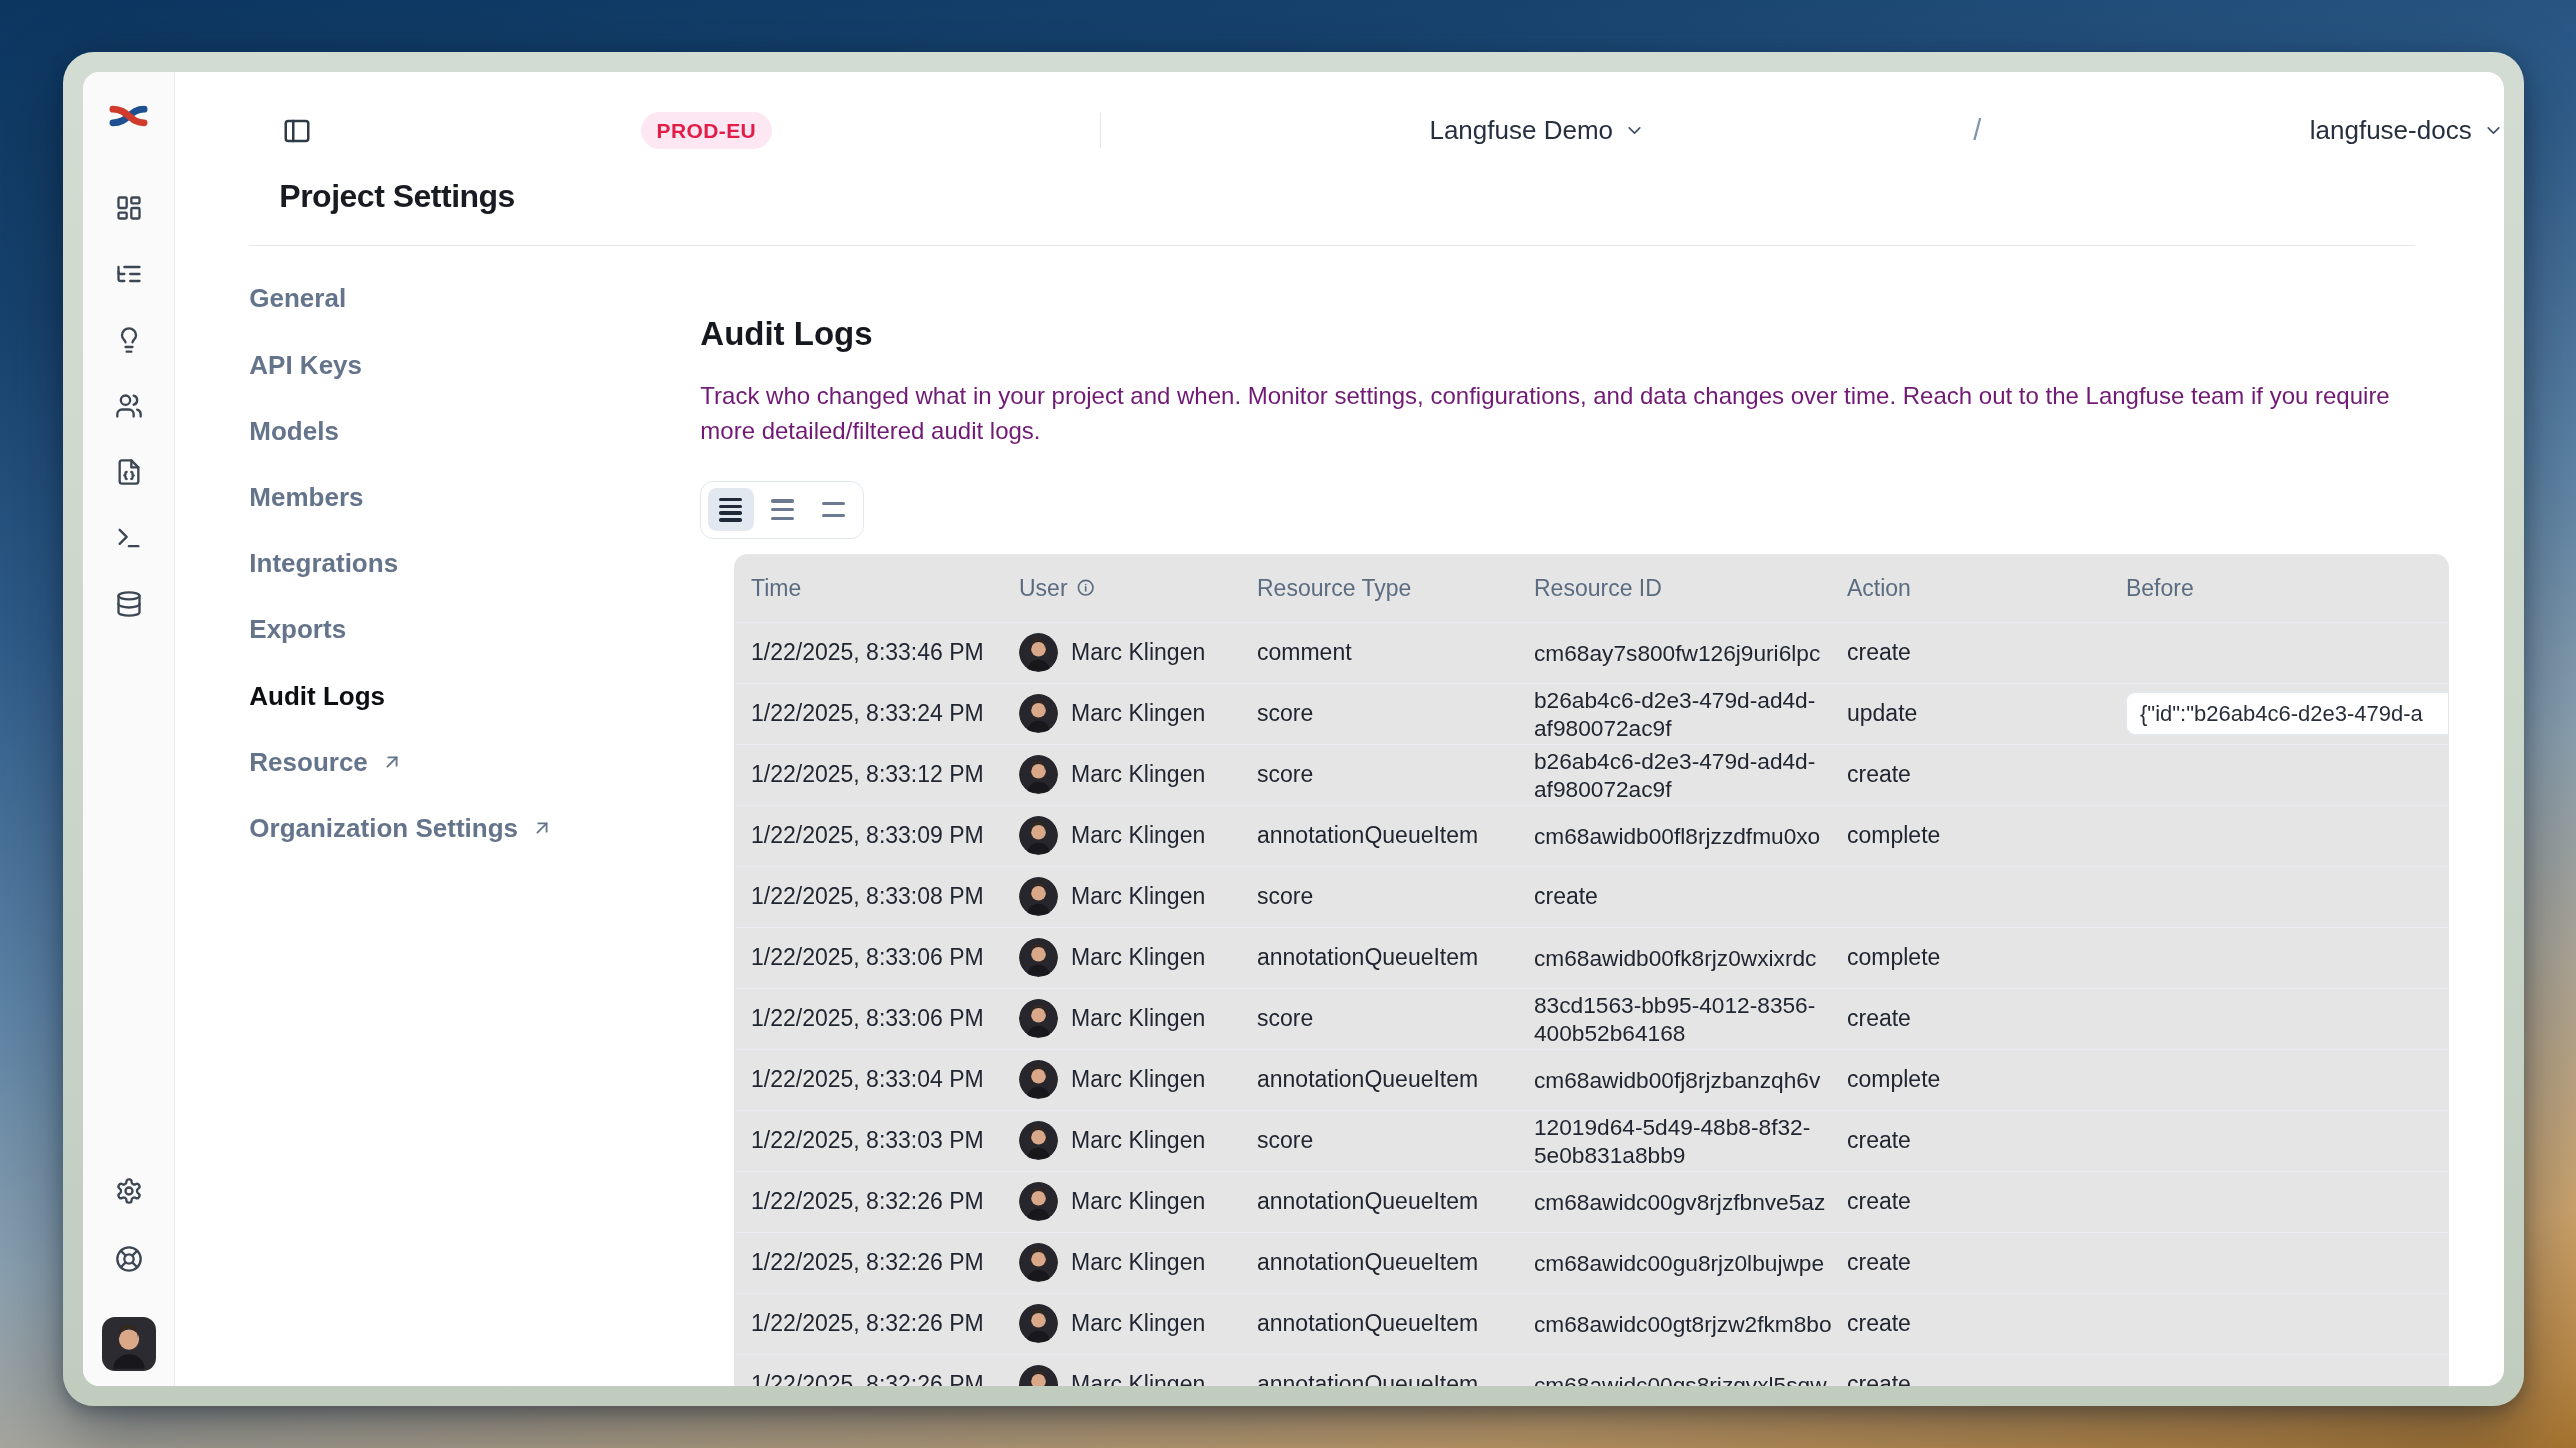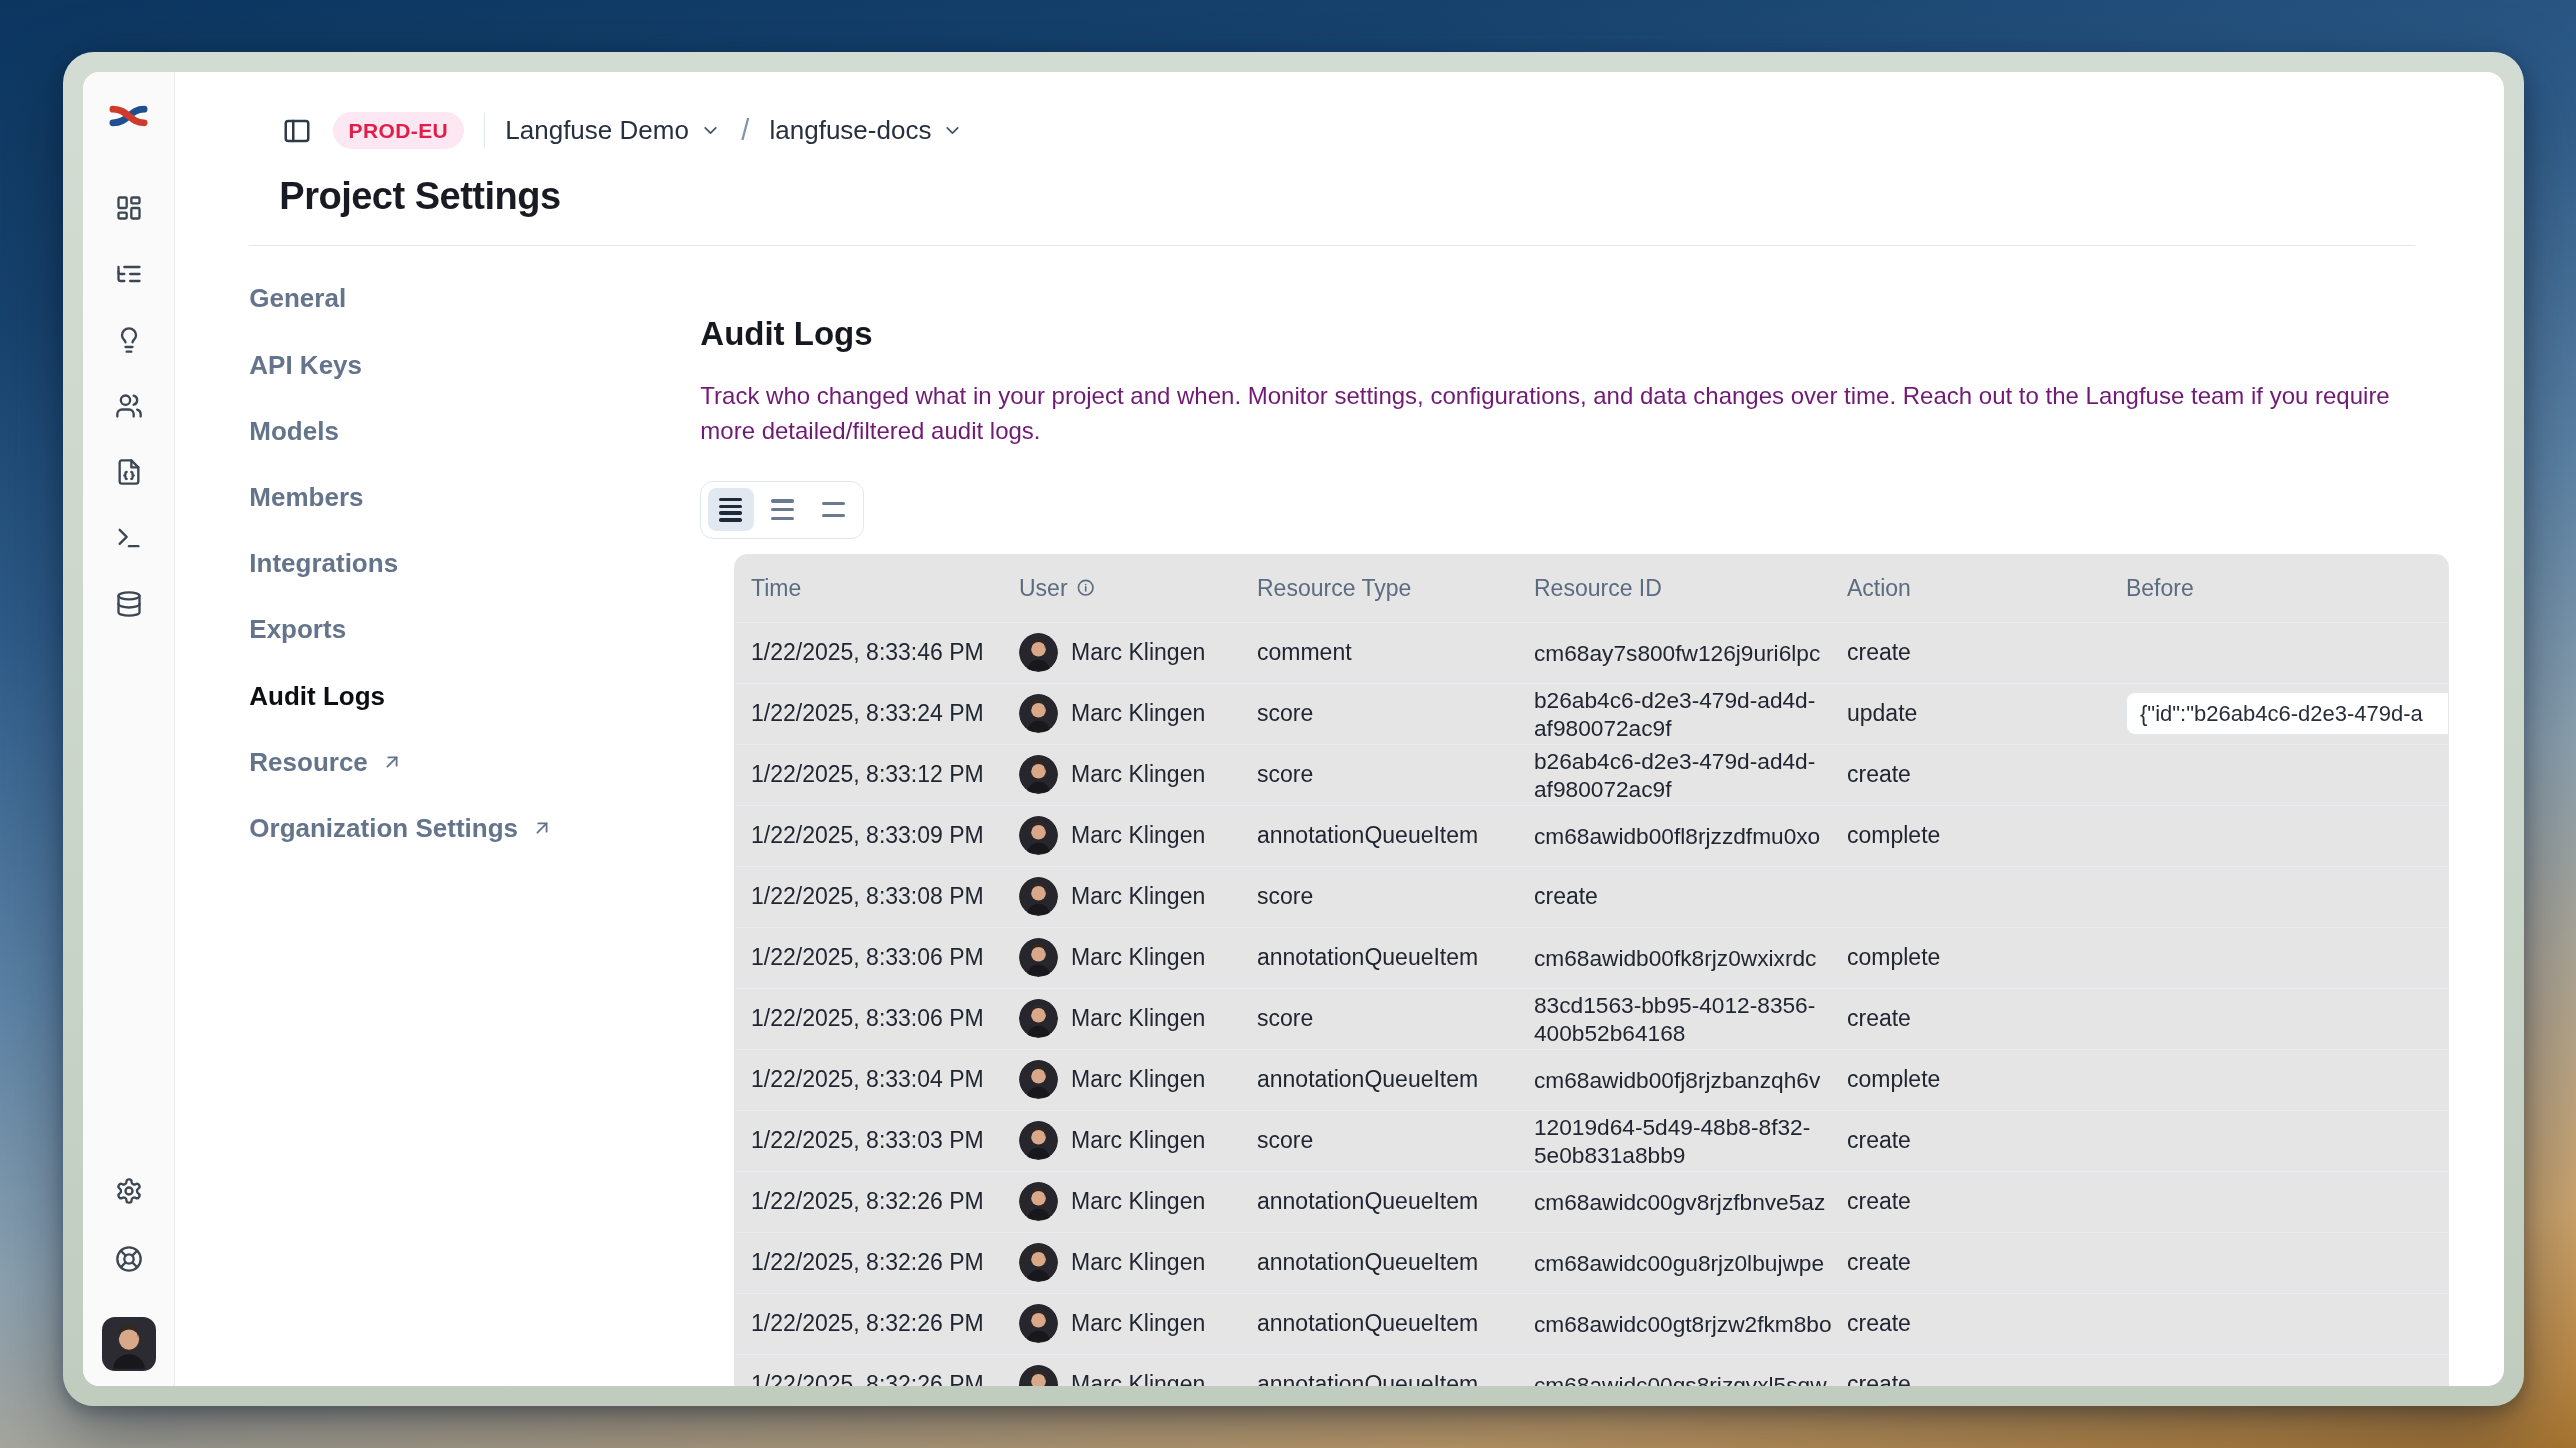--- a/index.html
+++ b/index.html
@@ -31,32 +31,32 @@
     width:31px; height:31px; display:flex; align-items:center; justify-content:center;
     background:none; border:none; color:#3d4754; cursor:pointer;
   }
   .rail-btn svg { width:28px; height:28px; }
   .rail-bottom { margin-top:auto; display:flex; flex-direction:column; align-items:center; gap:37px; }
   .rail-avatar { width:54px; height:54px; border-radius:13px; overflow:hidden; margin-top:5.5px;
     border:none; padding:0; background:none; cursor:pointer; display:block; }
   .rail-avatar svg { display:block; width:54px; height:54px; }
   
   .main { flex:1; min-width:0; display:flex; flex-direction:column; }
-  .topbar { margin:37px 0 0 104px; height:43px; display:flex; align-items:center; gap:18.5px; }
+  .topbar { margin:37px 0 0 104px; height:43px; display:flex; align-items:center; gap:18.5px;justify-content:space-between; }
   .icon-btn { background:none; border:none; color:#2f3a47; width:35px; height:35px;
     display:flex; align-items:center; justify-content:center; cursor:pointer; }
   .icon-btn svg { width:30px; height:30px; }
   .env-badge { background:#fce7f3; color:#e11d48; font-size:21px; font-weight:600;
     letter-spacing:0.4px; padding:6.5px 15.7px; border-radius:924px; }
   .vsep { width:0.9px; height:35px; background:#e2e8f0; margin:0 1.8px; }
   .crumb { display:flex; align-items:center; gap:11px; background:none; border:none;
     font-family:inherit; font-size:26px; font-weight:500; color:#27303f; cursor:pointer; }
   .crumb svg { width:21px; height:21px; color:#475569; }
   .slash { color:#7e94ad; font-size:29px; font-weight:300; margin:0 1.8px; }
-  .page-title { margin:20.3px 0 0 104px; font-size:38px; line-height:46px; font-weight:700;
+  .page-title { margin:20.3px 0 0 104px; font-size:32px; line-height:46px; font-weight:700;
     color:#181b22; letter-spacing:-0.5px; }
   .divider { border:none; border-top:0.9px solid #e5e7eb; margin:26px 89px 0 74px; }
   
   .content { display:flex; margin:0 89px 0 74px; flex:1; min-height:0; }
   .settings-nav { width:451px; flex-shrink:0; padding-top:20.3px; display:flex; flex-direction:column; }
   .nav-item { display:flex; align-items:center; gap:13px; padding:16.6px 0; background:none; border:none;
     font-family:inherit; font-size:26px; line-height:33px; font-weight:600; color:#64748b;
     cursor:pointer; text-align:left; }
   .nav-item.active { color:#0c0e12; font-weight:700; }
   .nav-item svg { width:22px; height:22px; color:#64748b; }

